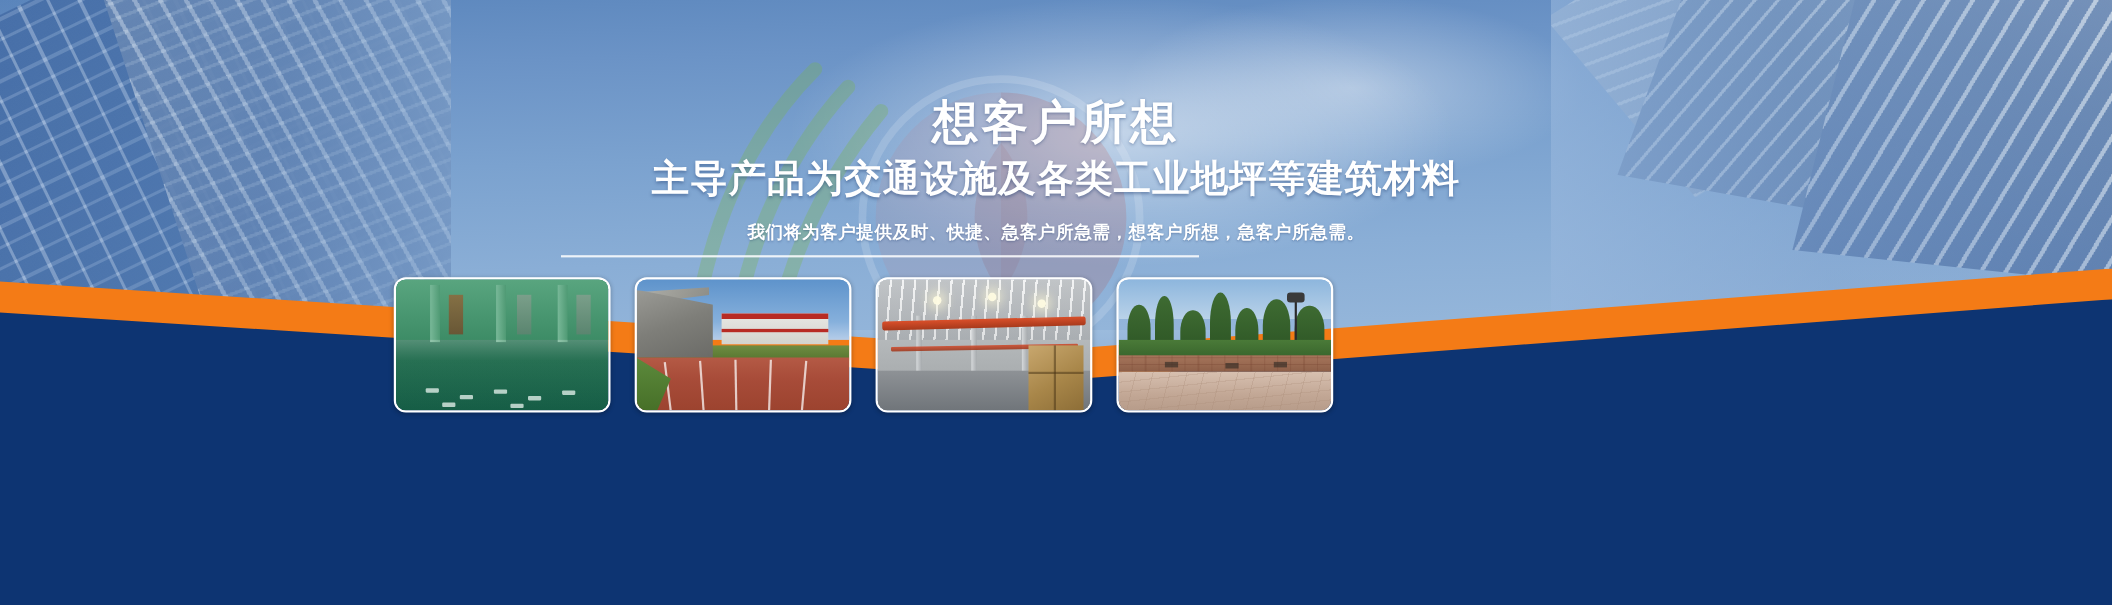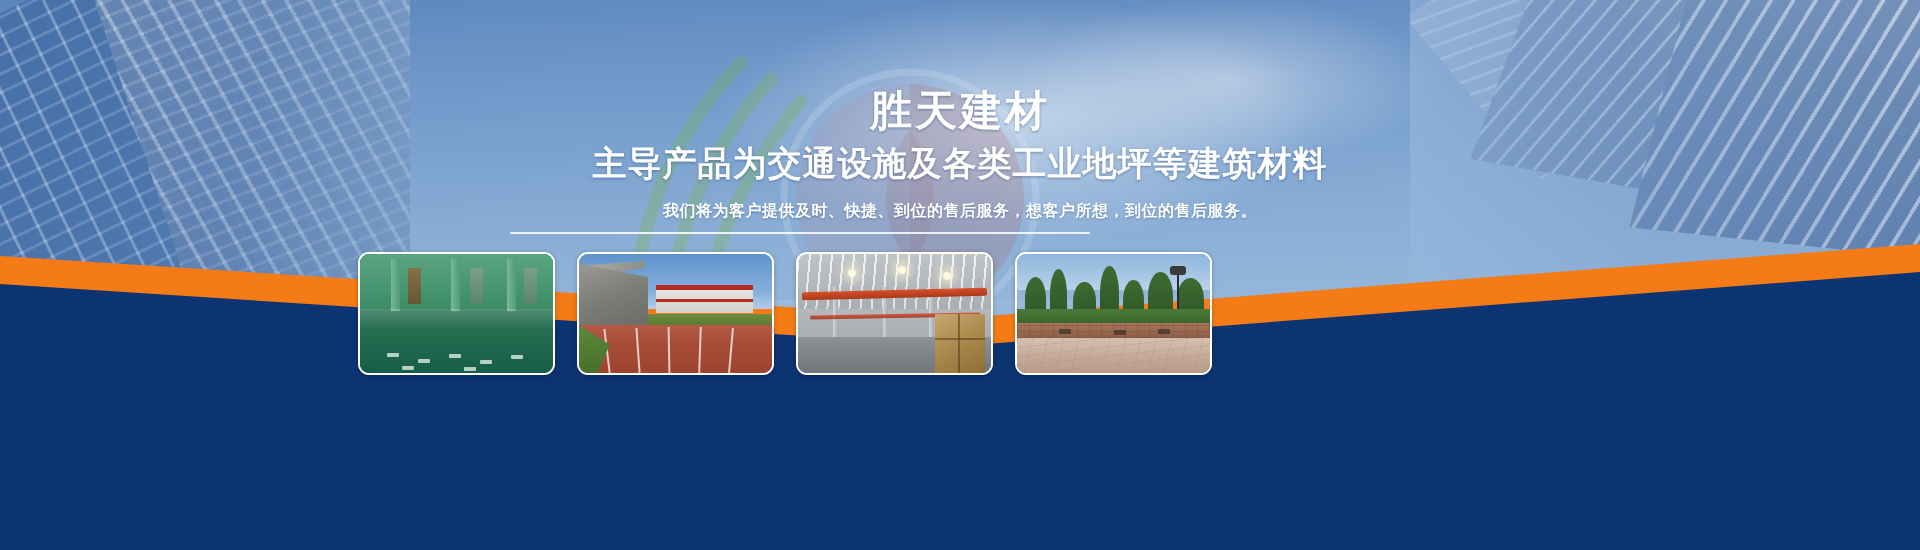--- a/index.html
+++ b/index.html
@@ -252,23 +252,23 @@
     </g>
   </svg>
   <svg class="wm-right" viewBox="0 0 300 300">
     <circle cx="150" cy="150" r="126" fill="none" stroke="#ffffff" stroke-width="7" opacity="0.55"></circle>
     <path d="M150 36 a114 114 0 0 1 0 228 z" fill="#c0392b" opacity="0.55"></path>
     <path d="M150 36 a114 114 0 0 0 0 228 z" fill="#e0564a" opacity="0.30"></path>
     <path d="M150 82 C118 122, 118 178, 150 218 C182 178, 182 122, 150 82 z" fill="#a8291e" opacity="0.45"></path>
   </svg>
 
   <div class="text-block">
-    <h1 class="title">胜天建材</h1>
+    <h1 class="title">想客户所想</h1>
     <h2 class="subtitle">主导产品为交通设施及各类工业地坪等建筑材料</h2>
-    <p class="tagline">我们将为客户提供及时、快捷、到位的售后服务，想客户所想，到位的售后服务。</p>
+    <p class="tagline">我们将为客户提供及时、快捷、急客户所急需，想客户所想，急客户所急需。</p>
   </div>
   <div class="divider"></div>
 
   <div class="orange-band"></div>
 
   <div class="navy"></div>
 
   <div class="thumbs">
 
     <div class="thumb">

